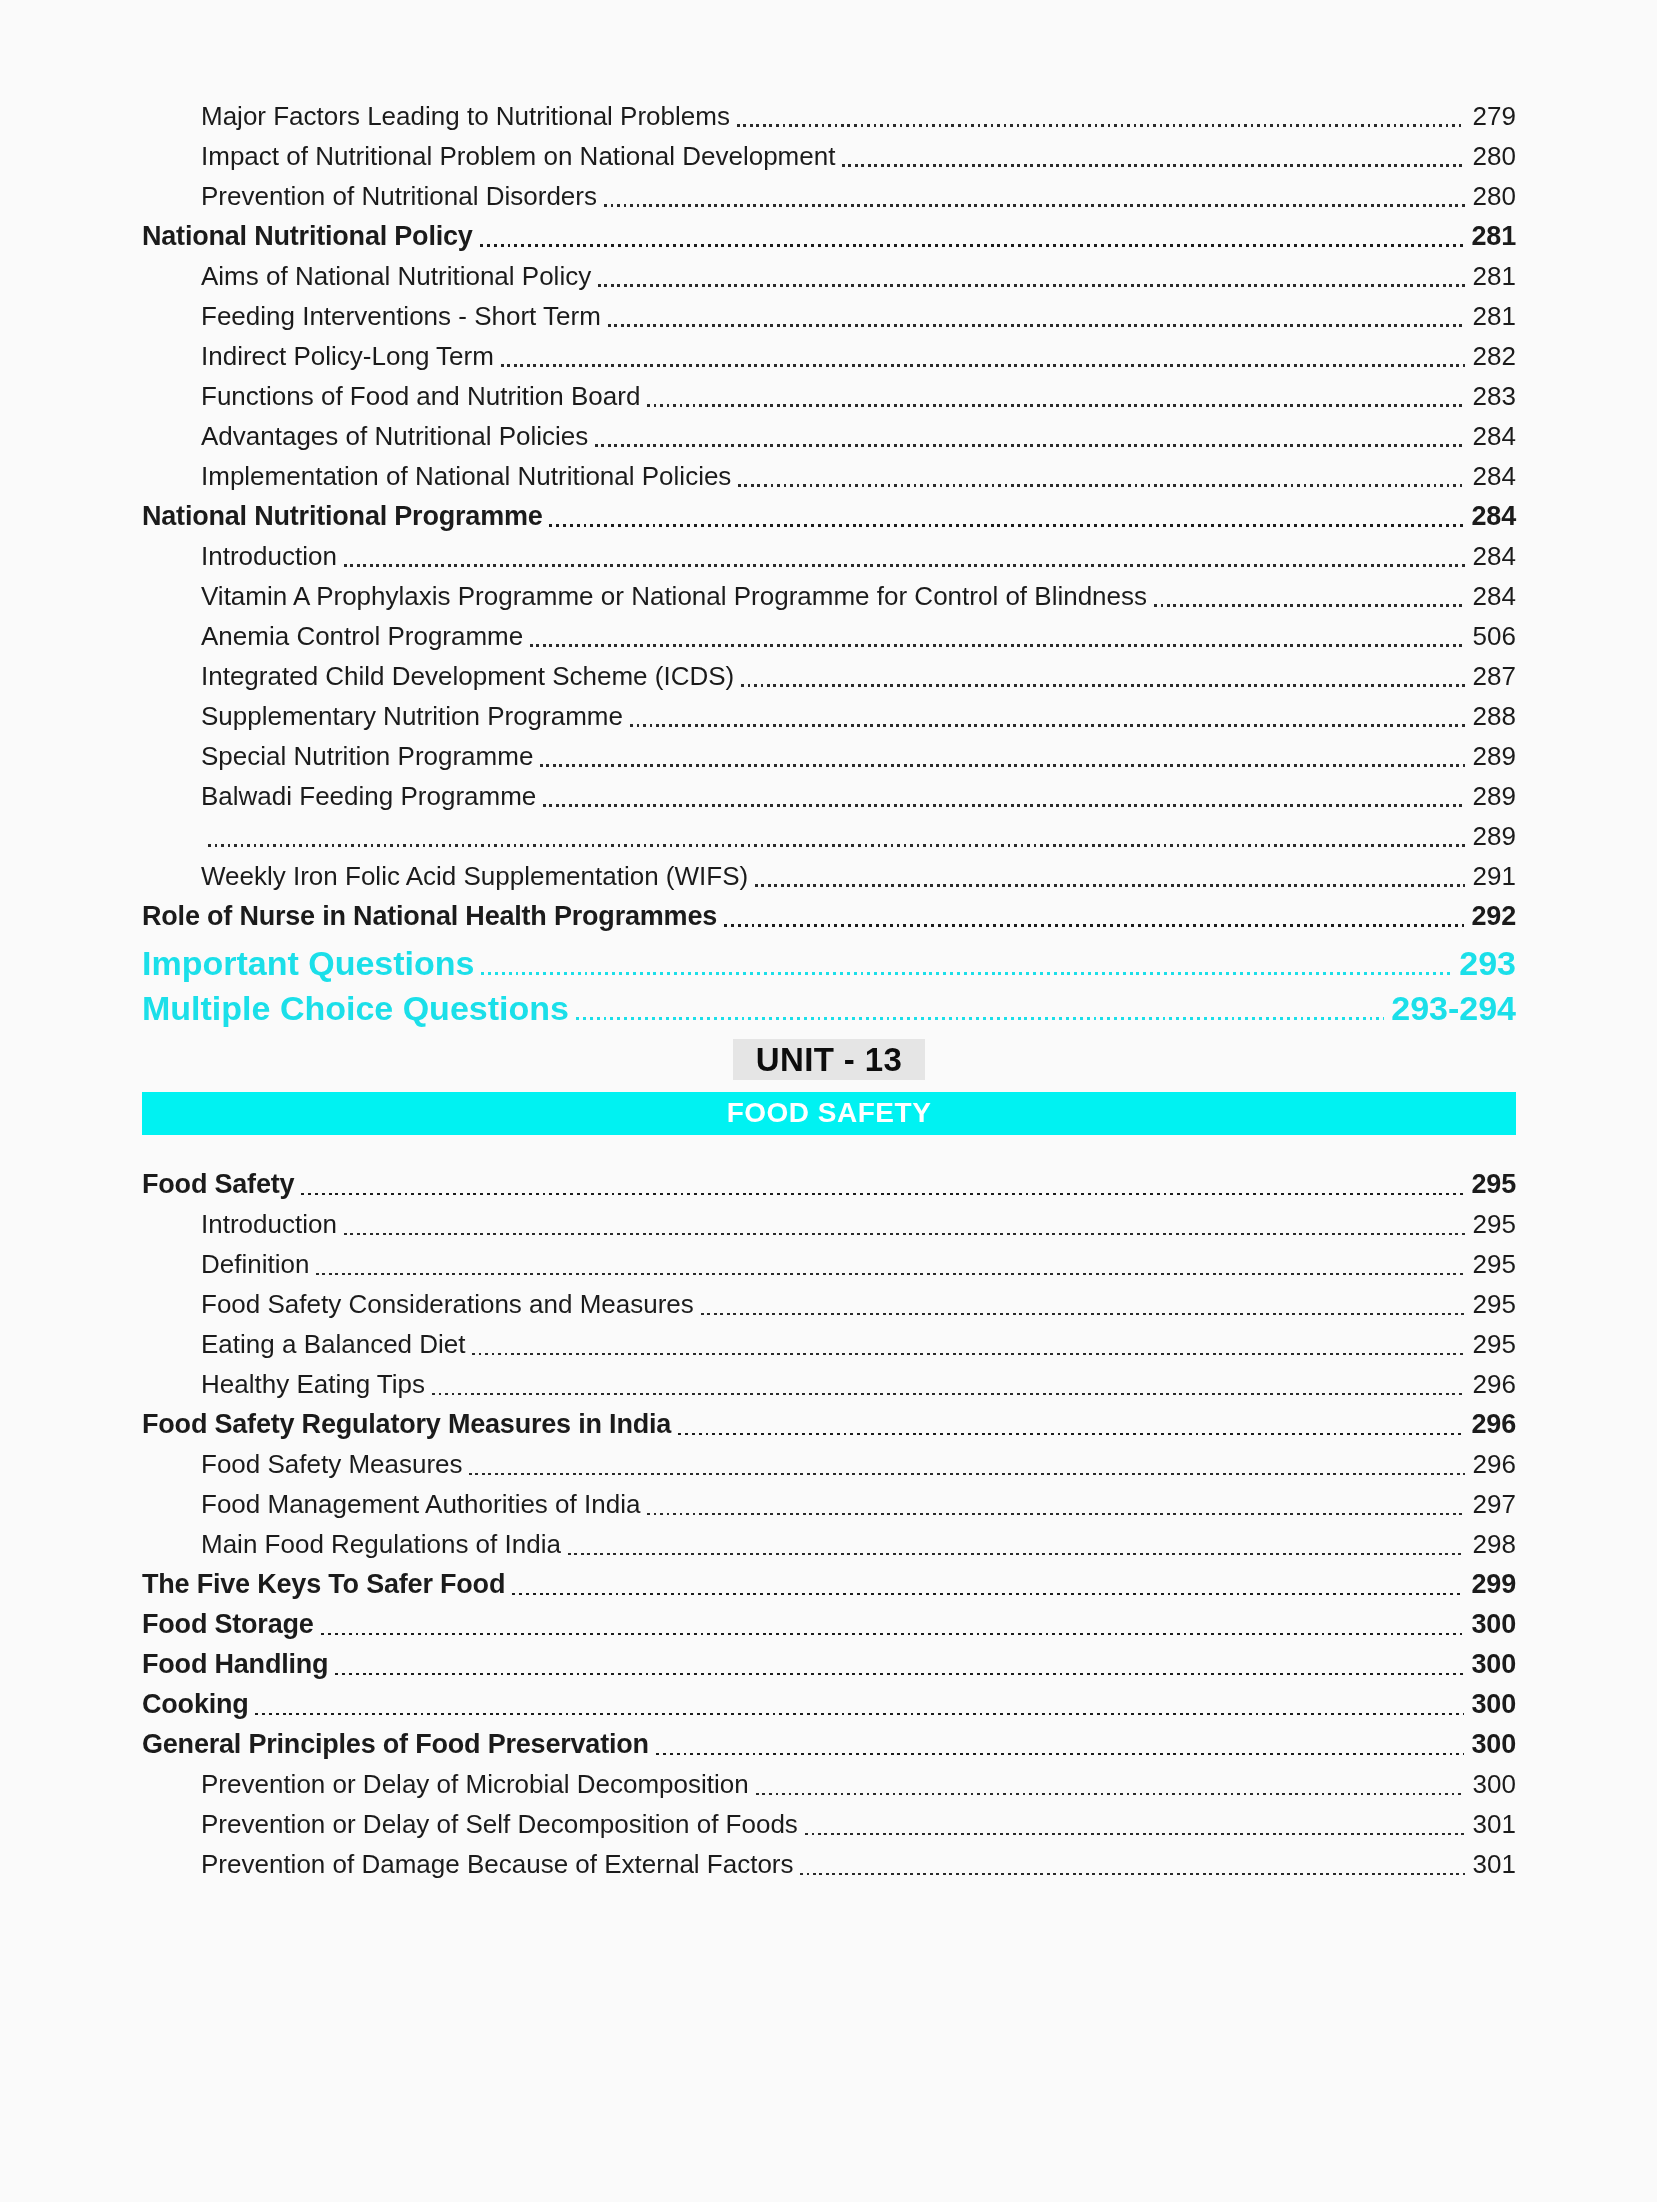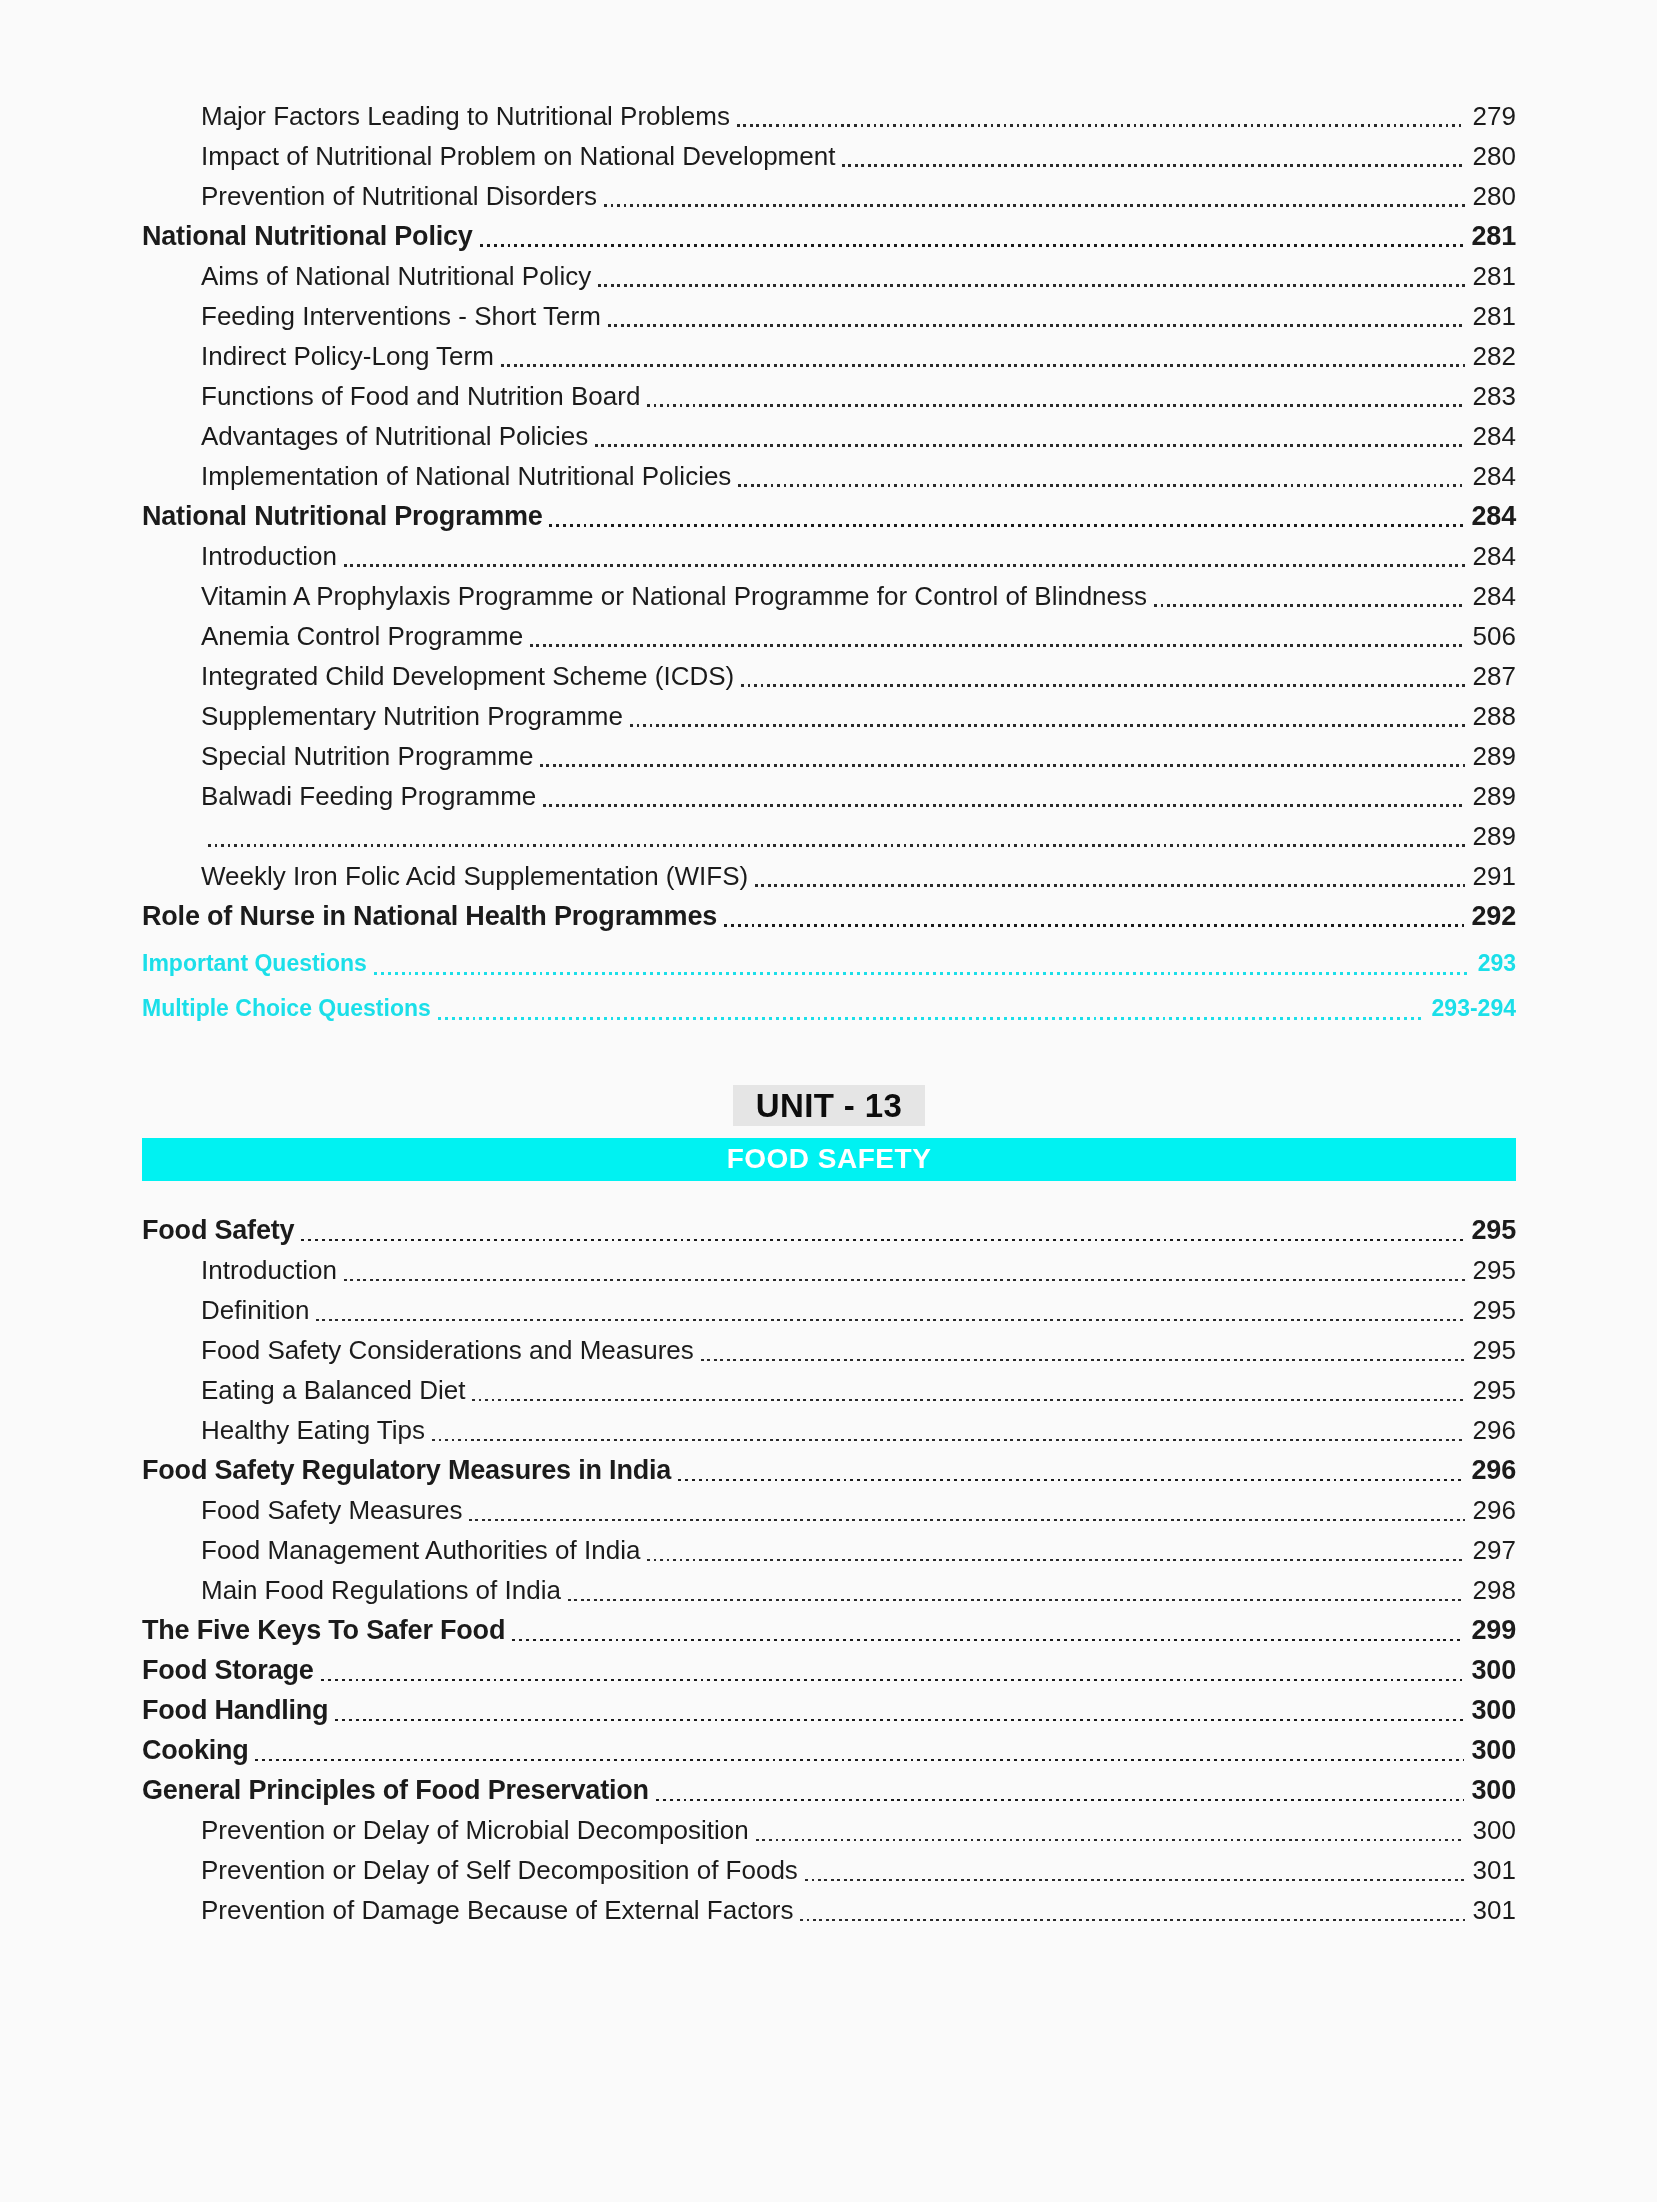--- a/index.html
+++ b/index.html
@@ -13,33 +13,33 @@
     font-family:"Liberation Sans","DejaVu Sans",sans-serif;color:var(--ink);
   }
   .content{
     position:absolute;left:142px;top:0;width:1374px;padding-top:96px;
     display:flex;flex-direction:column;gap:8px;
   }
   .row{display:flex;align-items:center;height:40px;font-size:26px;}
   .row .label{white-space:nowrap;}
   .row.sub{padding-left:59px;font-weight:400;}
   .row.bold{font-weight:700;font-size:27px;letter-spacing:-0.2px;}
-  .row.accent{font-weight:700;font-size:23px;color:var(--accentText);height:45px;}
+  .row.accent{font-weight:700;font-size:34px;color:var(--accentText);height:45px;}
   .leader{flex:1 1 auto;align-self:stretch;margin:0 7.7px 0 6.9px;position:relative;min-width:34px;}
   .leader::after{
     content:"";position:absolute;left:0;right:0;bottom:9.5px;height:2.6px;
     background-image:repeating-linear-gradient(to right,var(--dots) 0 2.6px,transparent 2.6px 6.5px);
   }
   .row.bold .leader::after{height:2.9px;
     background-image:repeating-linear-gradient(to right,var(--ink) 0 2.9px,transparent 2.9px 6.9px);}
   .row.accent .leader::after{bottom:11.2px;height:2.9px;
     background-image:repeating-linear-gradient(to right,var(--accentText) 0 2.9px,transparent 2.9px 6.9px);}
   .num{white-space:nowrap;}
   .unit-box{
-    align-self:center;margin-top:46px;height:41px;line-height:41px;
+    align-self:center;height:41px;line-height:41px;
     padding:0 22.4px;background:var(--unitBoxBg);color:#0d0d0d;
     font-size:33px;font-weight:700;letter-spacing:0.4px;
   }
   .banner{
     margin-top:3.4px;height:43px;background:var(--accent);
     display:flex;align-items:center;justify-content:center;
     color:var(--bannerText);font-size:28px;font-weight:700;letter-spacing:0.5px;
   }
   .section-2{margin-top:22.4px;display:flex;flex-direction:column;}
   .section-1{display:flex;flex-direction:column;}

